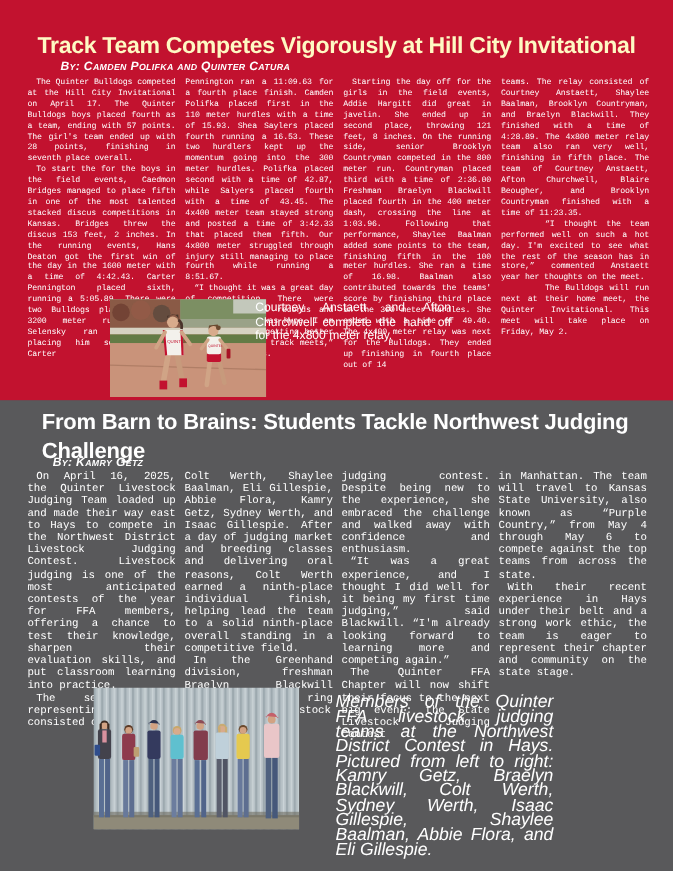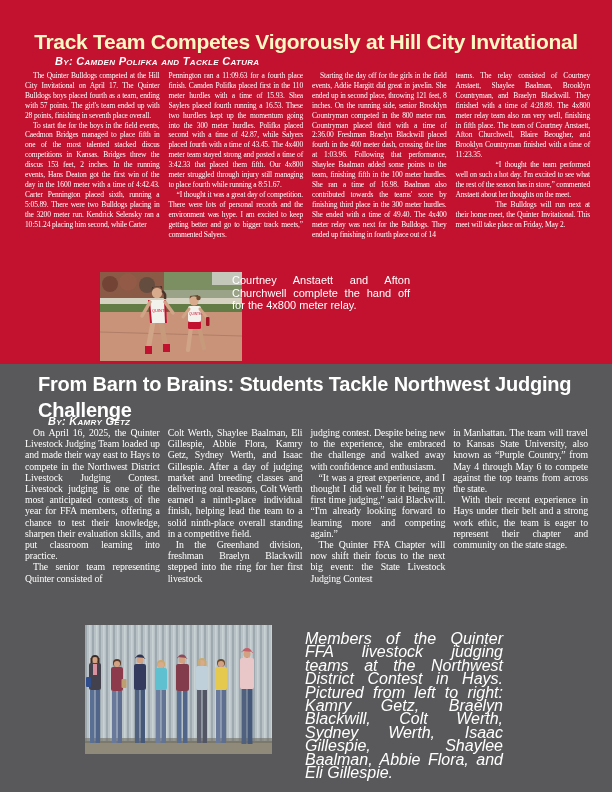--- a/index.html
+++ b/index.html
@@ -26,21 +26,21 @@
     font-size:11px;letter-spacing:0.3px;
   }
   .track-byline{position:absolute;top:55px;left:55px;}
   .cols{position:absolute;display:flex;}
   .track-cols{top:71px;left:25px;width:565px;gap:9px;}
   .track-cols .col{
     flex:1;color:#fff;font-family:"Liberation Serif", serif;
     font-size:7.5px;line-height:9.9px;letter-spacing:-0.15px;
     text-align:justify;
   }
-  p{margin:0;}
+  p{margin:0;font-family:Liberation Mono, monospace;}
   .p-ind{text-indent:8px;}
   .p-tab{text-indent:40px;}
   .p-flush{text-indent:0;}
   figure{margin:0;padding:0;}
   .track-photo{position:absolute;top:272px;left:100px;width:142px;height:89px;}
   .track-photo svg,.team-photo svg{display:block;width:100%;height:100%;}
   .track-caption{
     position:absolute;top:274px;left:232px;width:178px;
     color:#fff;font-size:11px;line-height:12.6px;text-align:justify;
   }
@@ -65,37 +65,37 @@
 </style>
 </head>
 <body>
 
 <div>
 
   <section class="red-section">
 
     <h1 class="track-title">Track Team Competes Vigorously at Hill City Invitational</h1>
 
-    <div class="byline track-byline">By: Camden Polifka and Tackle Catura</div>
+    <div class="byline track-byline">By: Camden Polifka and Quinter Catura</div>
 
     <div class="cols track-cols">
       <div class="col">
         <p class="p-ind">The Quinter Bulldogs competed at the Hill City Invitational on April 17. The Quinter Bulldogs boys placed fourth as a team, ending with 57 points. The girl's team ended up with 28 points, finishing in seventh place overall.</p>
         <p class="p-ind">To start the for the boys in the field events, Caedmon Bridges managed to place fifth in one of the most talented stacked discus competitions in Kansas. Bridges threw the discus 153 feet, 2 inches. In the running events, Hans Deaton got the first win of the day in the 1600 meter with a time of 4:42.43. Carter Pennington placed sixth, running a 5:05.89. There were two Bulldogs placing in the 3200 meter run. Kendrick Selensky ran a 10:51.24 placing him second, while Carter</p>
       </div>
       <div class="col">
         <p class="p-flush">Pennington ran a 11:09.63 for a fourth place finish. Camden Polifka placed first in the 110 meter hurdles with a time of 15.93. Shea Saylers placed fourth running a 16.53. These two hurdlers kept up the momentum going into the 300 meter hurdles. Polifka placed second with a time of 42.87, while Salyers placed fourth with a time of 43.45. The 4x400 meter team stayed strong and posted a time of 3:42.33 that placed them fifth. Our 4x800 meter struggled through injury still managing to place fourth while running a 8:51.67.</p>
         <p class="p-ind">“I thought it was a great day of competition. There were lots of personal records and the environment was hype. I am excited to keep getting better and go to bigger track meets,” commented Salyers.</p>
       </div>
       <div class="col">
         <p class="p-ind">Starting the day off for the girls in the field events, Addie Hargitt did great in javelin. She ended up in second place, throwing 121 feet, 8 inches. On the running side, senior Brooklyn Countryman competed in the 800 meter run. Countryman placed third with a time of 2:36.00 Freshman Braelyn Blackwill placed fourth in the 400 meter dash, crossing the line at 1:03.96. Following that performance, Shaylee Baalman added some points to the team, finishing fifth in the 100 meter hurdles. She ran a time of 16.98. Baalman also contributed towards the teams' score by finishing third place in the 300 meter hurdles. She ended with a time of 49.40. The 4x400 meter relay was next for the Bulldogs. They ended up finishing in fourth place out of 14</p>
       </div>
       <div class="col">
         <p class="p-flush">teams. The relay consisted of Courtney Anstaett, Shaylee Baalman, Brooklyn Countryman, and Braelyn Blackwill. They finished with a time of 4:28.89. The 4x800 meter relay team also ran very well, finishing in fifth place. The team of Courtney Anstaett, Afton Churchwell, Blaire Beougher, and Brooklyn Countryman finished with a time of 11:23.35.</p>
-        <p class="p-tab">“I thought the team performed well on such a hot day. I'm excited to see what the rest of the season has in store,” commented Anstaett about her thoughts on the meet.</p>
+        <p class="p-tab">“I thought the team performed well on such a hot day. I'm excited to see what the rest of the season has in store,” commented Anstaett year her thoughts on the meet.</p>
         <p class="p-tab">The Bulldogs will run next at their home meet, the Quinter Invitational. This meet will take place on Friday, May 2.</p>
       </div>
     </div>
 
     <figure class="track-photo">
       <svg viewBox="0 0 142 89" preserveAspectRatio="none">
         <rect width="142" height="89" fill="#c9937a"></rect>
         <rect width="142" height="26" fill="#9aa288"></rect>
         <rect x="0" y="0" width="64" height="26" fill="#8a5a46"></rect>
         <circle cx="10" cy="12" r="8" fill="#6e3f33" opacity="0.85"></circle>

